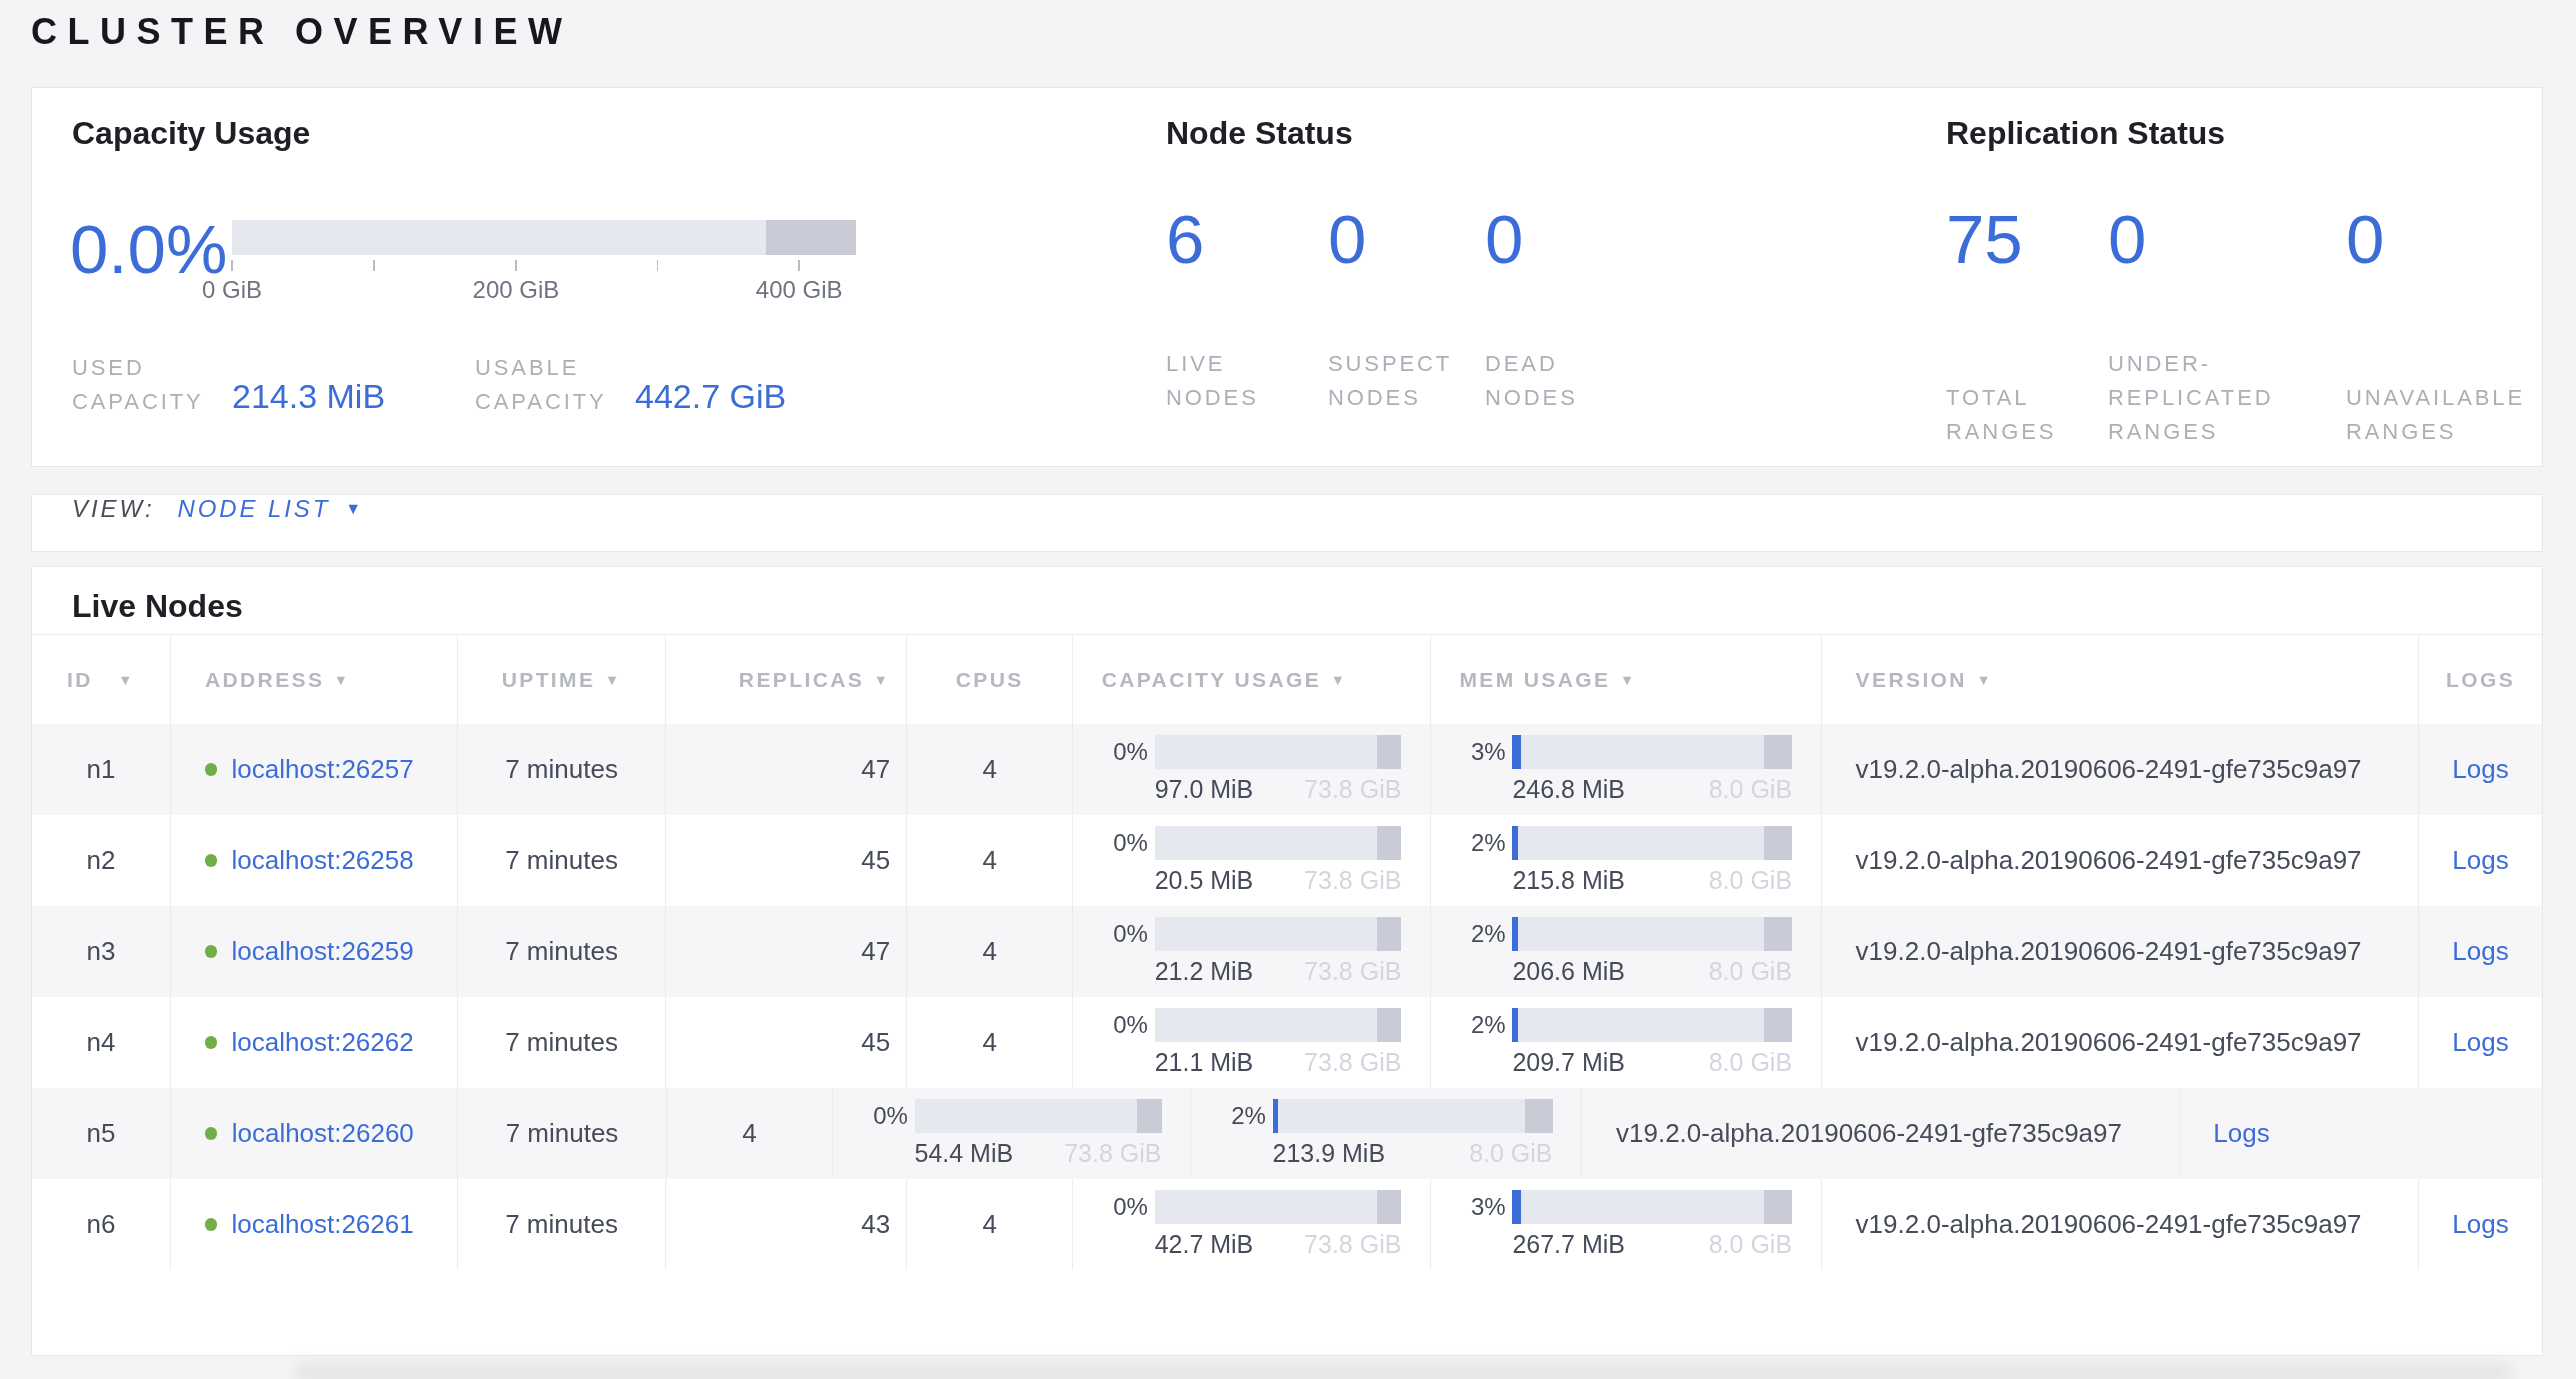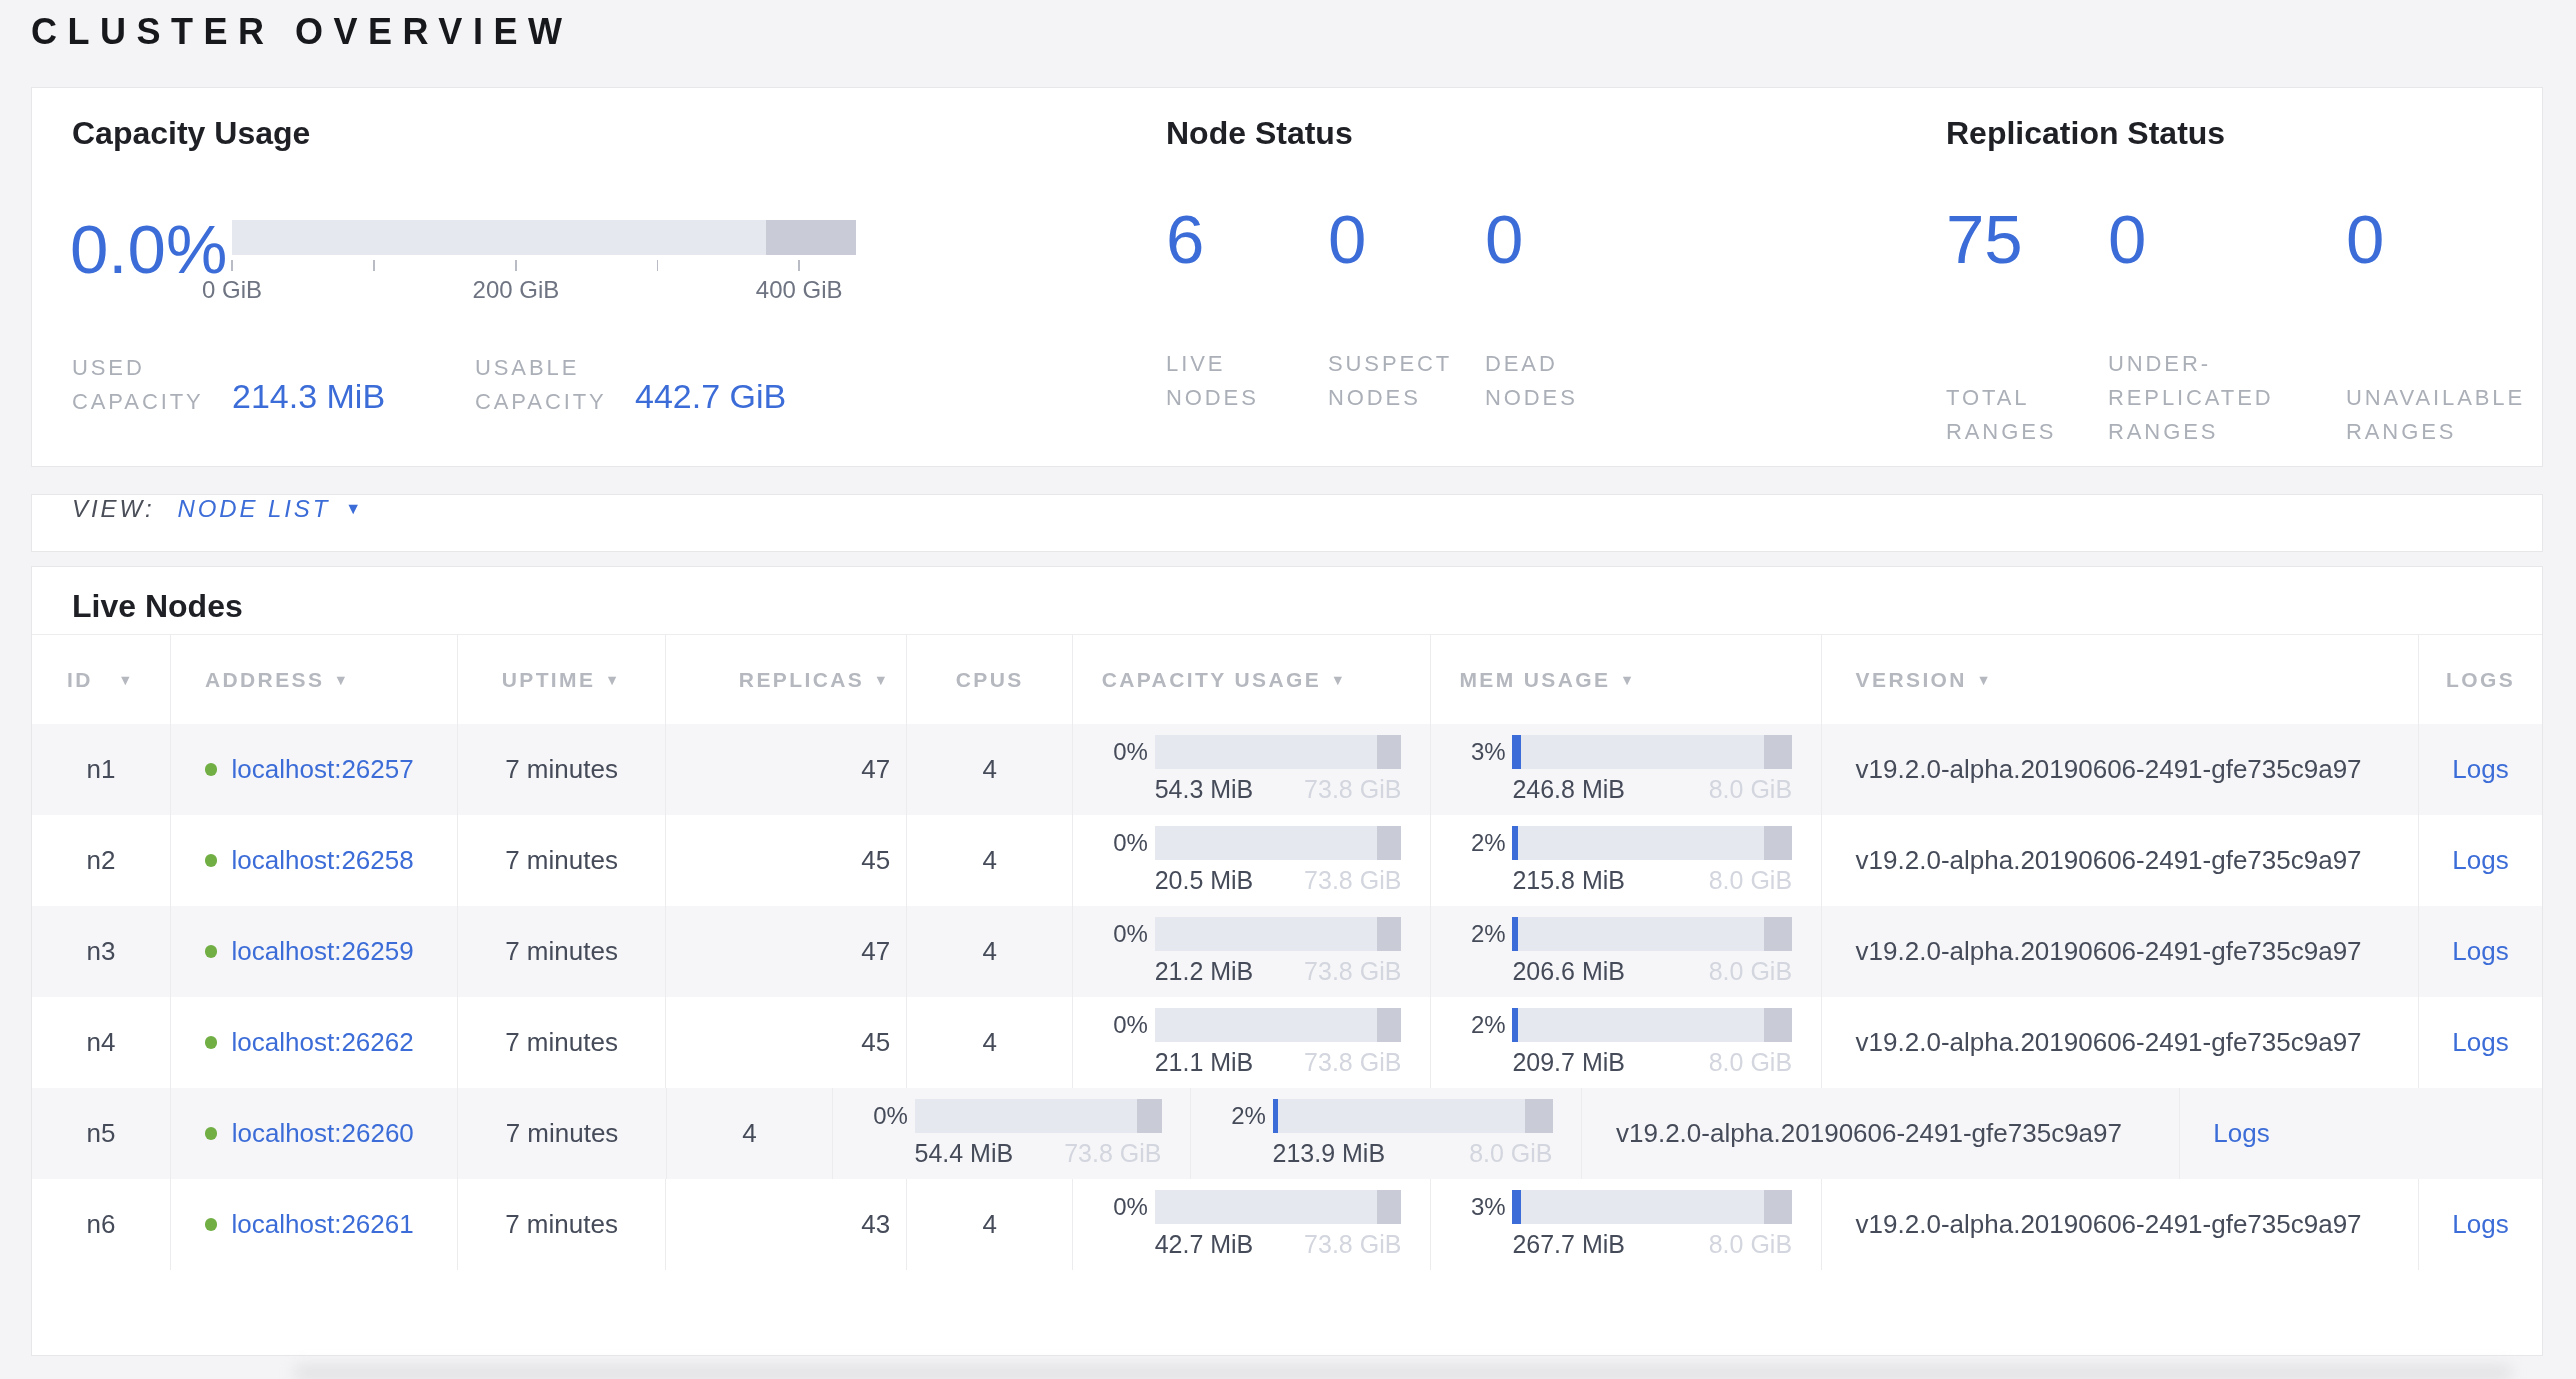--- a/index.html
+++ b/index.html
@@ -229,21 +229,21 @@
     <div class="cell col-capacity">
       <div class="cellbar">
         <div class="bar-top">
           <span class="pct">0%</span>
           <div class="track">
             <div class="fill" style="width: 0%;"></div>
             <div class="darkseg" style="width: 10%;"></div>
           </div>
         </div>
         <div class="bar-vals">
-          <span class="bar-used">54.3 MiB</span>
+          <span class="bar-used">97.0 MiB</span>
           <span class="bar-max">73.8 GiB</span>
         </div>
       </div>
     </div>
     <div class="cell col-mem">
       <div class="cellbar">
         <div class="bar-top">
           <span class="pct">3%</span>
           <div class="track">
             <div class="fill" style="width: 3%;"></div>

